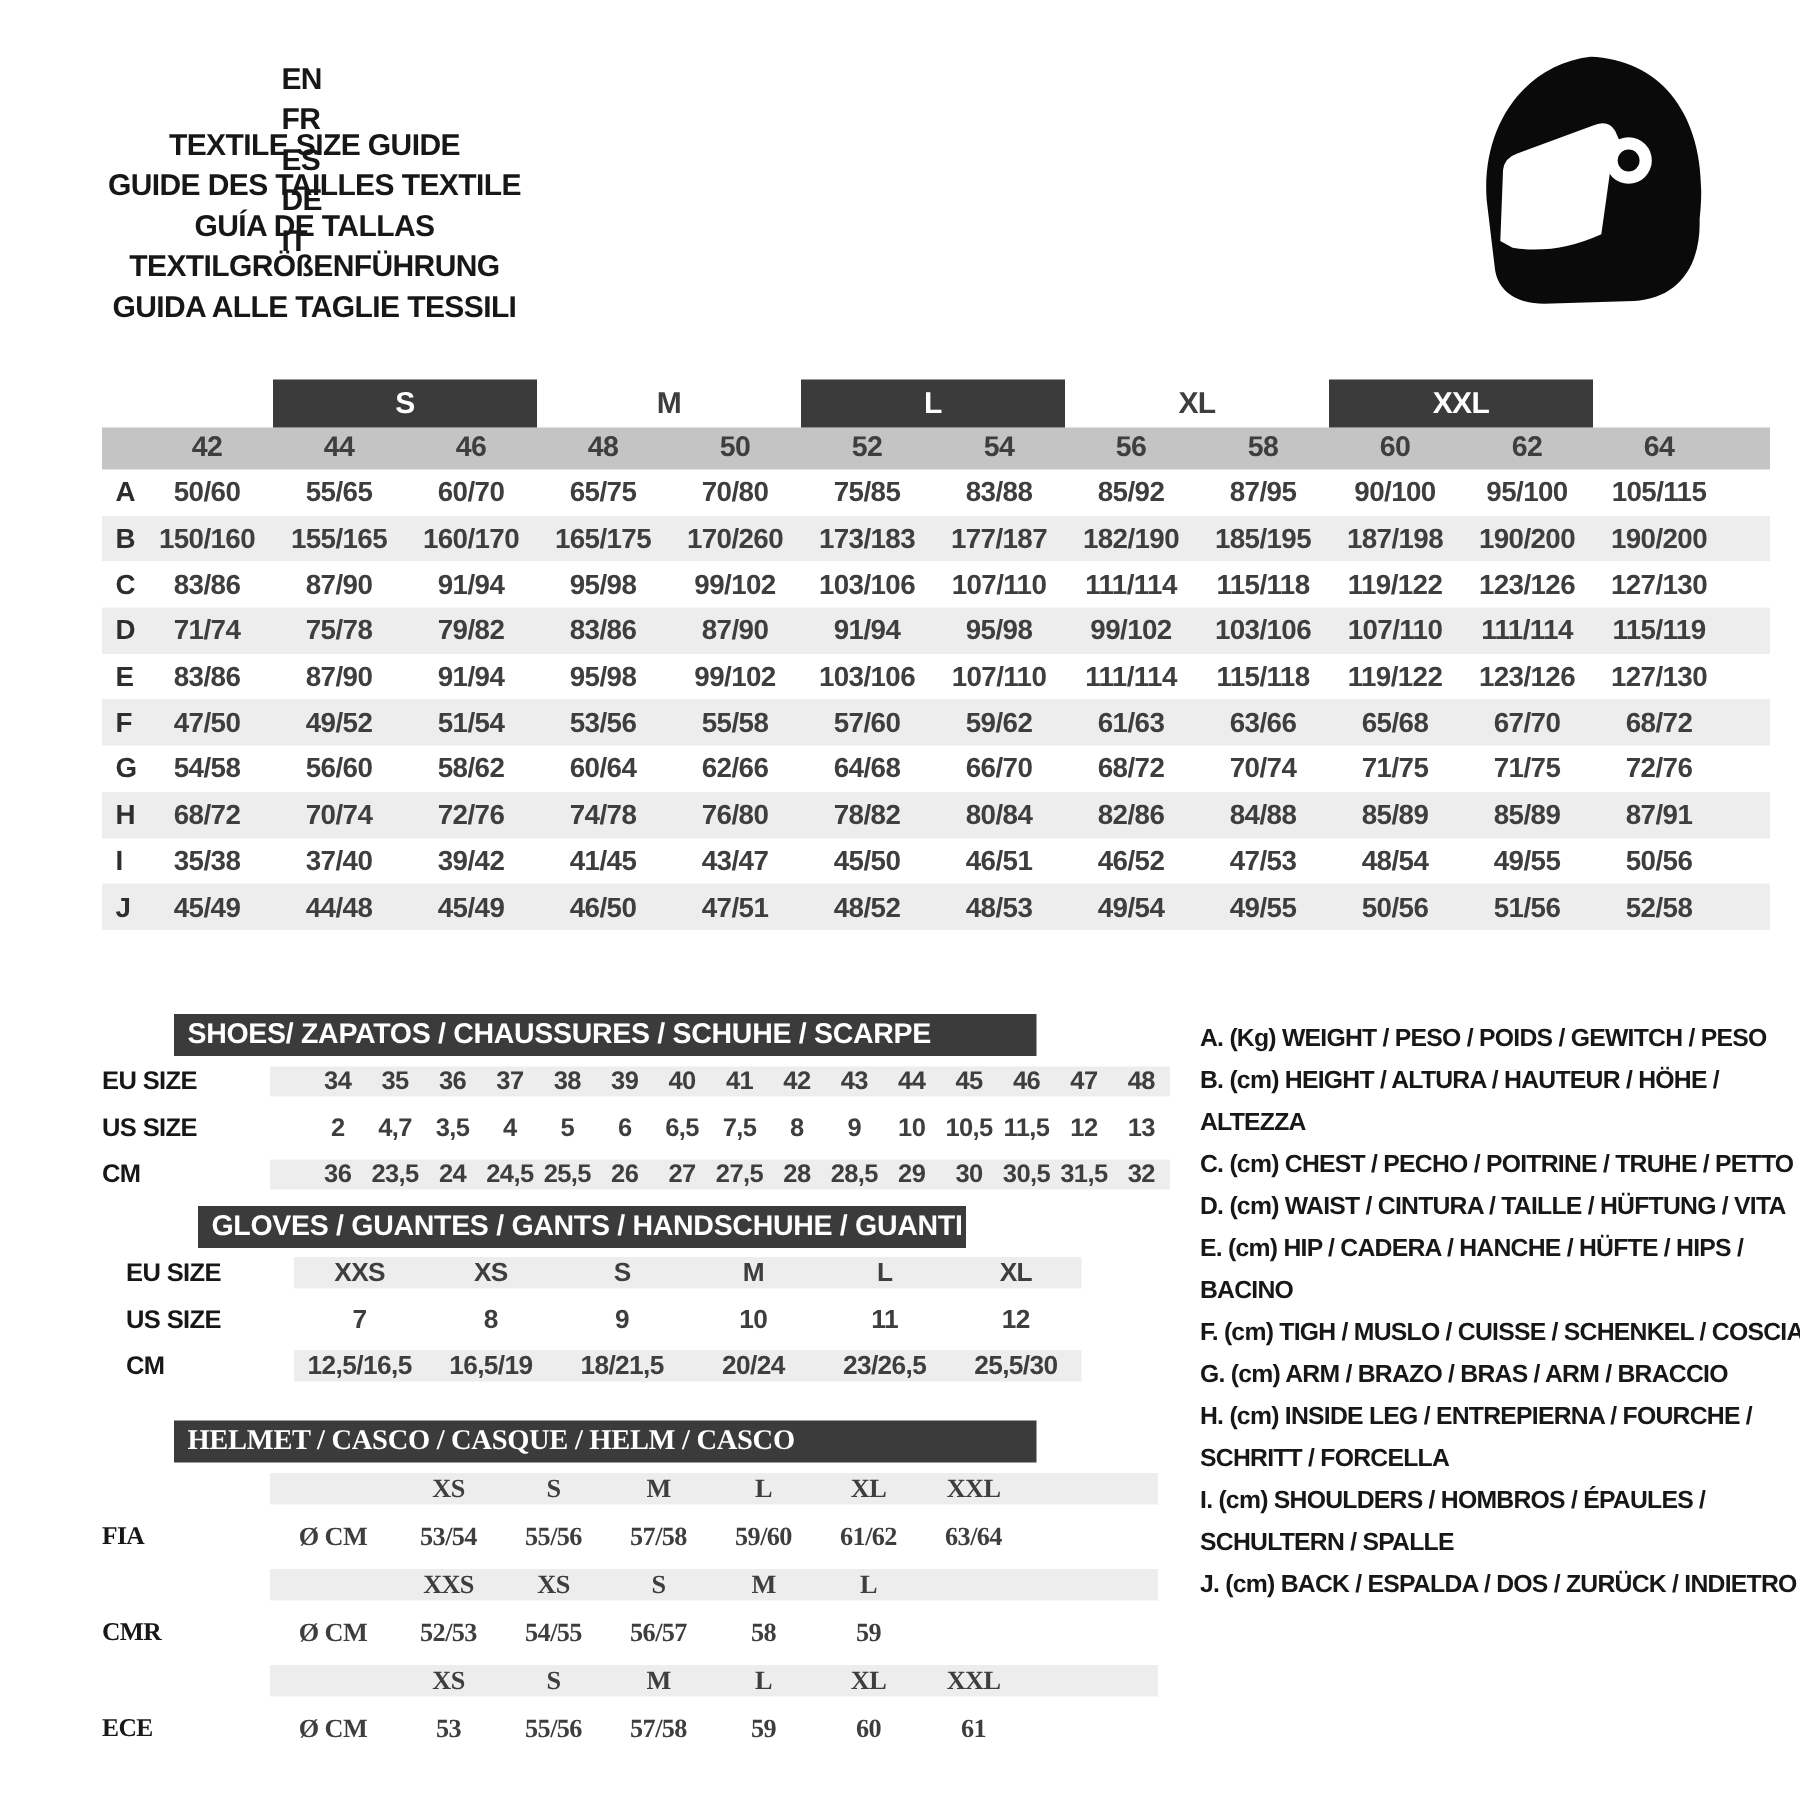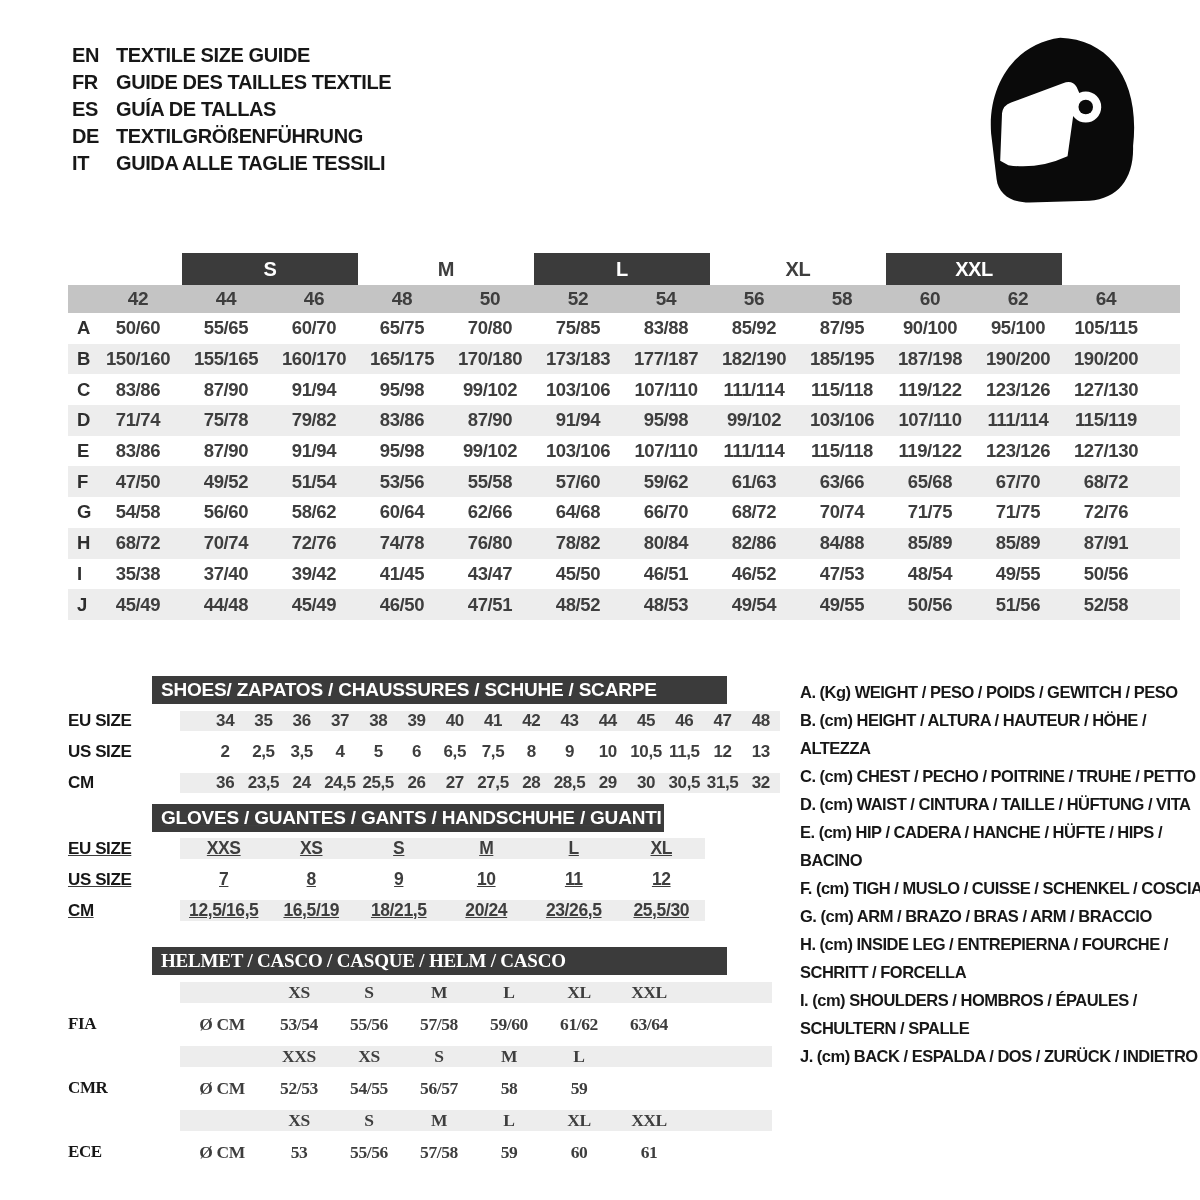--- a/index.html
+++ b/index.html
@@ -12,21 +12,21 @@
   html,body{margin:0;padding:0;}
   body{
     width:1200px;height:1200px;background:#fff;position:relative;overflow:hidden;
     font-family:"Liberation Sans","DejaVu Sans",sans-serif;font-weight:bold;
     color:var(--txt);letter-spacing:-0.4px;
   }
   .abs{position:absolute;}
 
   
   #languages{left:72px;top:42px;}
-  .lang-row{display:flex;height:27px;align-items:center;font-size:20px;color:var(--ink);}
+  .lang-row{display:flex;height:27px;align-items:center;font-size:20px;color:var(--ink);flex-direction:column;}
   .lang-code{width:44px;flex:0 0 44px;}
 
   
   #helmet-icon{left:972px;top:26px;width:182px;height:182px;}
 
   
   #main-table{left:68px;top:253px;width:1112px;}
   .mgrid{display:grid;grid-template-columns:26px repeat(12,88px) 1fr;align-items:center;}
   #group-row{height:32px;position:relative;}
   .group-box{background:var(--bar);color:#fff;text-align:center;font-size:20px;height:32px;line-height:32px;}
@@ -34,24 +34,24 @@
   #sizes-row{height:28px;background:var(--band);font-size:19px;}
   .size-cell{text-align:center;}
   .mrow{height:30.7px;font-size:18.5px;}
   .mrow.alt{background:var(--alt);}
   .mrow-label{padding-left:9px;color:#2e2e2e;}
   .mcell{text-align:center;white-space:nowrap;}
 
   
   .lower{width:712px;}
   #shoes-table{left:68px;top:676px;}
-  #gloves-table{left:68px;top:804px;text-decoration:underline;}
+  #gloves-table{left:84px;top:804px;}
   #helmet-table{left:68px;top:947px;font-family:Liberation Serif, serif;}
   .bar{background:var(--bar);color:#fff;font-size:19px;height:28px;line-height:28px;
-       padding-left:9px;margin-left:84px;letter-spacing:-0.2px;white-space:nowrap;}
+       padding-left:9px;margin-left:48px;letter-spacing:-0.2px;white-space:nowrap;}
   .bar.w-shoes{width:566px;}
   .bar.w-gloves{width:503px;}
   .bar.w-helmet{width:566px;}
   .lower-row{display:flex;align-items:center;margin-top:2px;height:29px;}
   .side-label{width:112px;flex:0 0 112px;font-size:17px;color:var(--ink);display:flex;align-items:center;}
   .band{display:grid;align-items:center;text-align:center;font-size:17px;white-space:nowrap;}
   .band.gray{background:var(--alt);}
   .band.w-shoes{width:592px;grid-template-columns:repeat(15,1fr);padding-left:26px;}
   .band.w-gloves{width:525px;grid-template-columns:repeat(6,1fr);font-size:17.5px;}
   .band.w-helmet{width:592px;grid-template-columns:84px repeat(6,70px) 1fr;font-size:17.5px;}
@@ -134,21 +134,21 @@
         <div class="mcell">90/100</div>
         <div class="mcell">95/100</div>
         <div class="mcell">105/115</div>
       </div>
       <div class="mgrid mrow alt">
         <div class="mrow-label">B</div>
         <div class="mcell">150/160</div>
         <div class="mcell">155/165</div>
         <div class="mcell">160/170</div>
         <div class="mcell">165/175</div>
-        <div class="mcell">170/180</div>
+        <div class="mcell">170/260</div>
         <div class="mcell">173/183</div>
         <div class="mcell">177/187</div>
         <div class="mcell">182/190</div>
         <div class="mcell">185/195</div>
         <div class="mcell">187/198</div>
         <div class="mcell">190/200</div>
         <div class="mcell">190/200</div>
       </div>
       <div class="mgrid mrow">
         <div class="mrow-label">C</div>
@@ -293,21 +293,21 @@
           <div>45</div>
           <div>46</div>
           <div>47</div>
           <div>48</div>
         </div>
       </div>
       <div class="lower-row">
         <div class="side-label">US SIZE</div>
         <div class="band w-shoes">
           <div>2</div>
-          <div>2,5</div>
+          <div>4,7</div>
           <div>3,5</div>
           <div>4</div>
           <div>5</div>
           <div>6</div>
           <div>6,5</div>
           <div>7,5</div>
           <div>8</div>
           <div>9</div>
           <div>10</div>
           <div>10,5</div>

